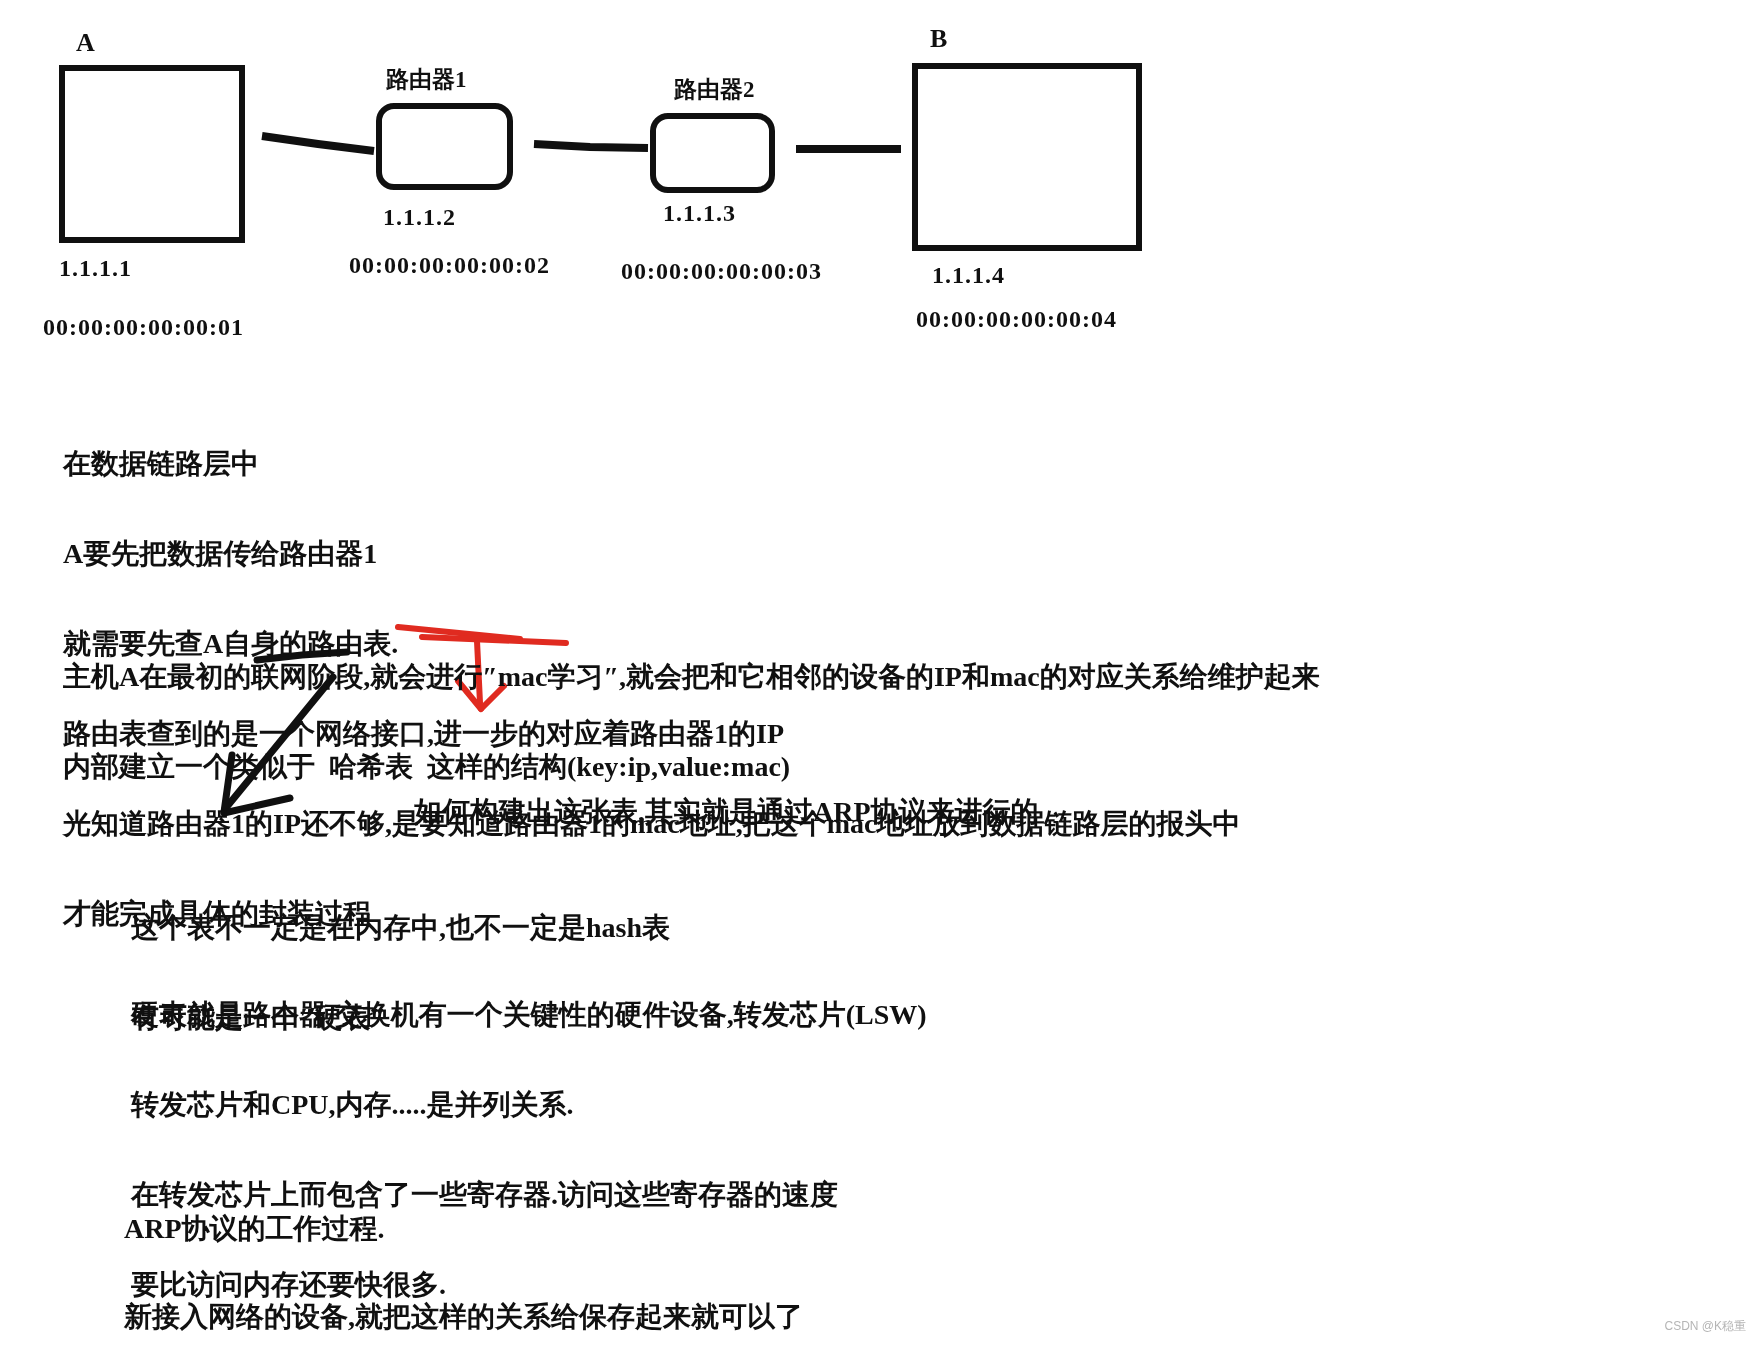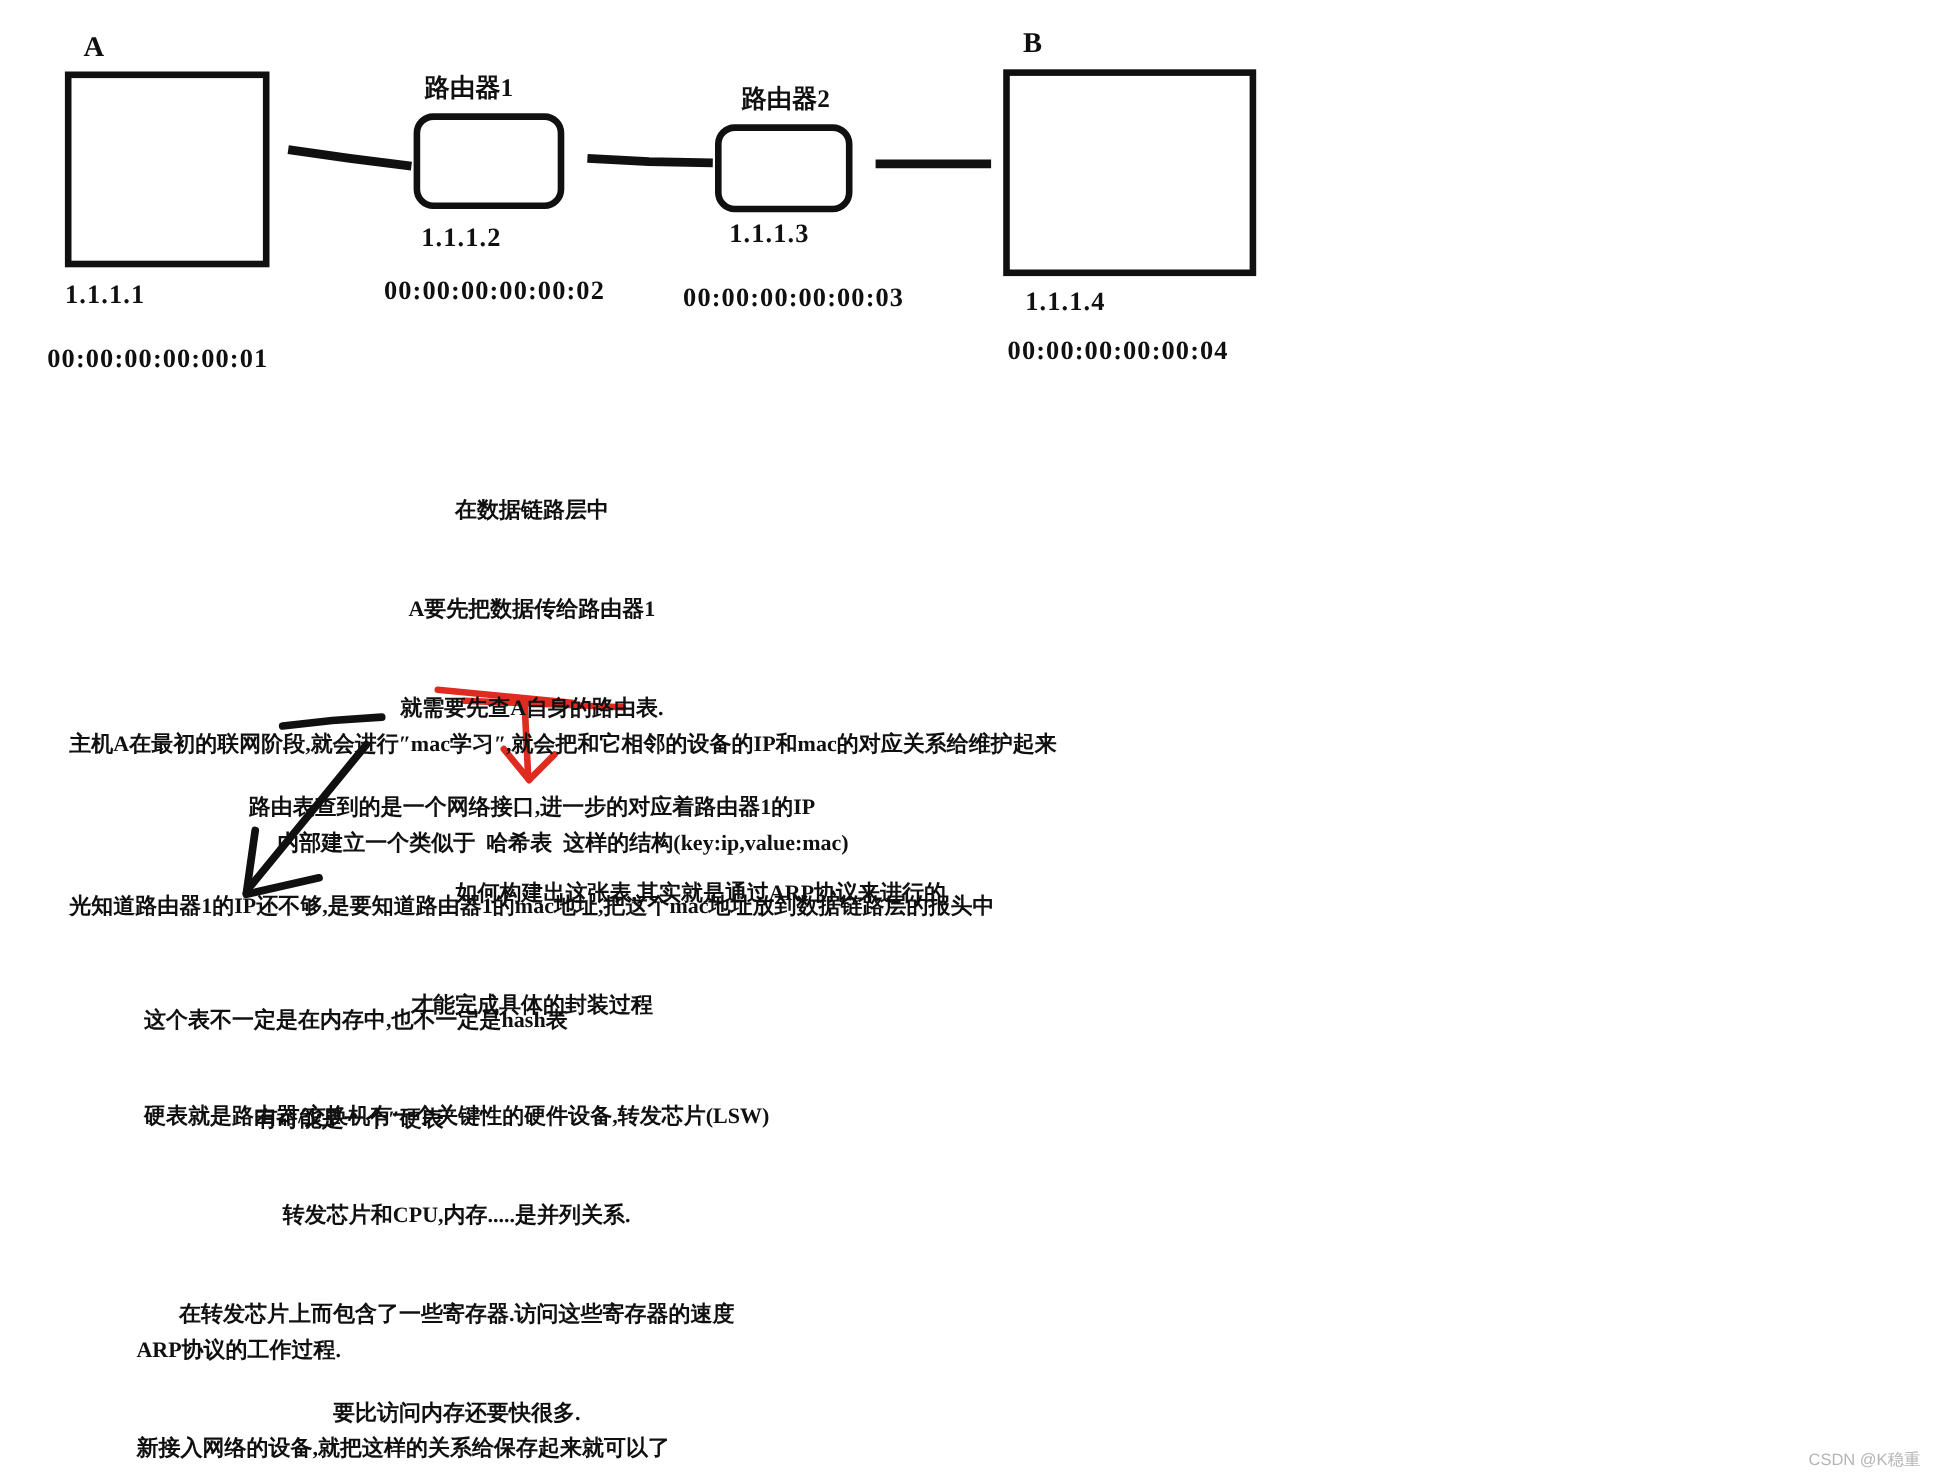--- a/index.html
+++ b/index.html
@@ -6,25 +6,25 @@
   .canvas{
     position:relative;width:1762px;height:1348px;background:#ffffff;overflow:hidden;
     font-family:"Liberation Serif","DejaVu Serif",serif;color:var(--ink,#111);
   }
   .abs{position:absolute;white-space:pre;}
   .node-label{font-size:26px;font-weight:bold;}
   .cn-label{font-size:23px;font-weight:bold;}
   .ip,.mac{font-size:24px;font-weight:bold;letter-spacing:1px;text-align:right;}
   .host-box{position:absolute;border:6px solid var(--ink,#111);background:#fff;box-sizing:border-box;}
   .router-box{position:absolute;border:6px solid var(--ink,#111);border-radius:18px;background:#fff;box-sizing:border-box;}
-  .para{position:absolute;font-size:20px;font-weight:bold;line-height:30px;white-space:pre;text-align:center;}
+  .para{position:absolute;font-size:28px;font-weight:bold;line-height:30px;white-space:pre;}
   .para.wide{line-height:33px;}
   .svg-overlay{position:absolute;left:0;top:0;width:1762px;height:1348px;pointer-events:none;}
   .watermark{position:absolute;font-family:"Liberation Sans","DejaVu Sans",sans-serif;
-    font-size:15px;color:var(--wm,#b5b5b5);right:16px;top:1318px;}
+    font-size:12px;color:var(--wm,#b5b5b5);right:16px;top:1318px;}
 </style>
 </head>
 <body>
 
 <div class="canvas">
 
   <div class="abs node-label" style="left:76px;top:28px">A</div>
   <div class="host-box" style="left:59px;top:65px;width:186px;height:178px;"></div>
   <div class="abs ip" style="left:59px;top:255px">1.1.1.1</div>
   <div class="abs mac" style="left:43px;top:314px">00:00:00:00:00:01</div>

